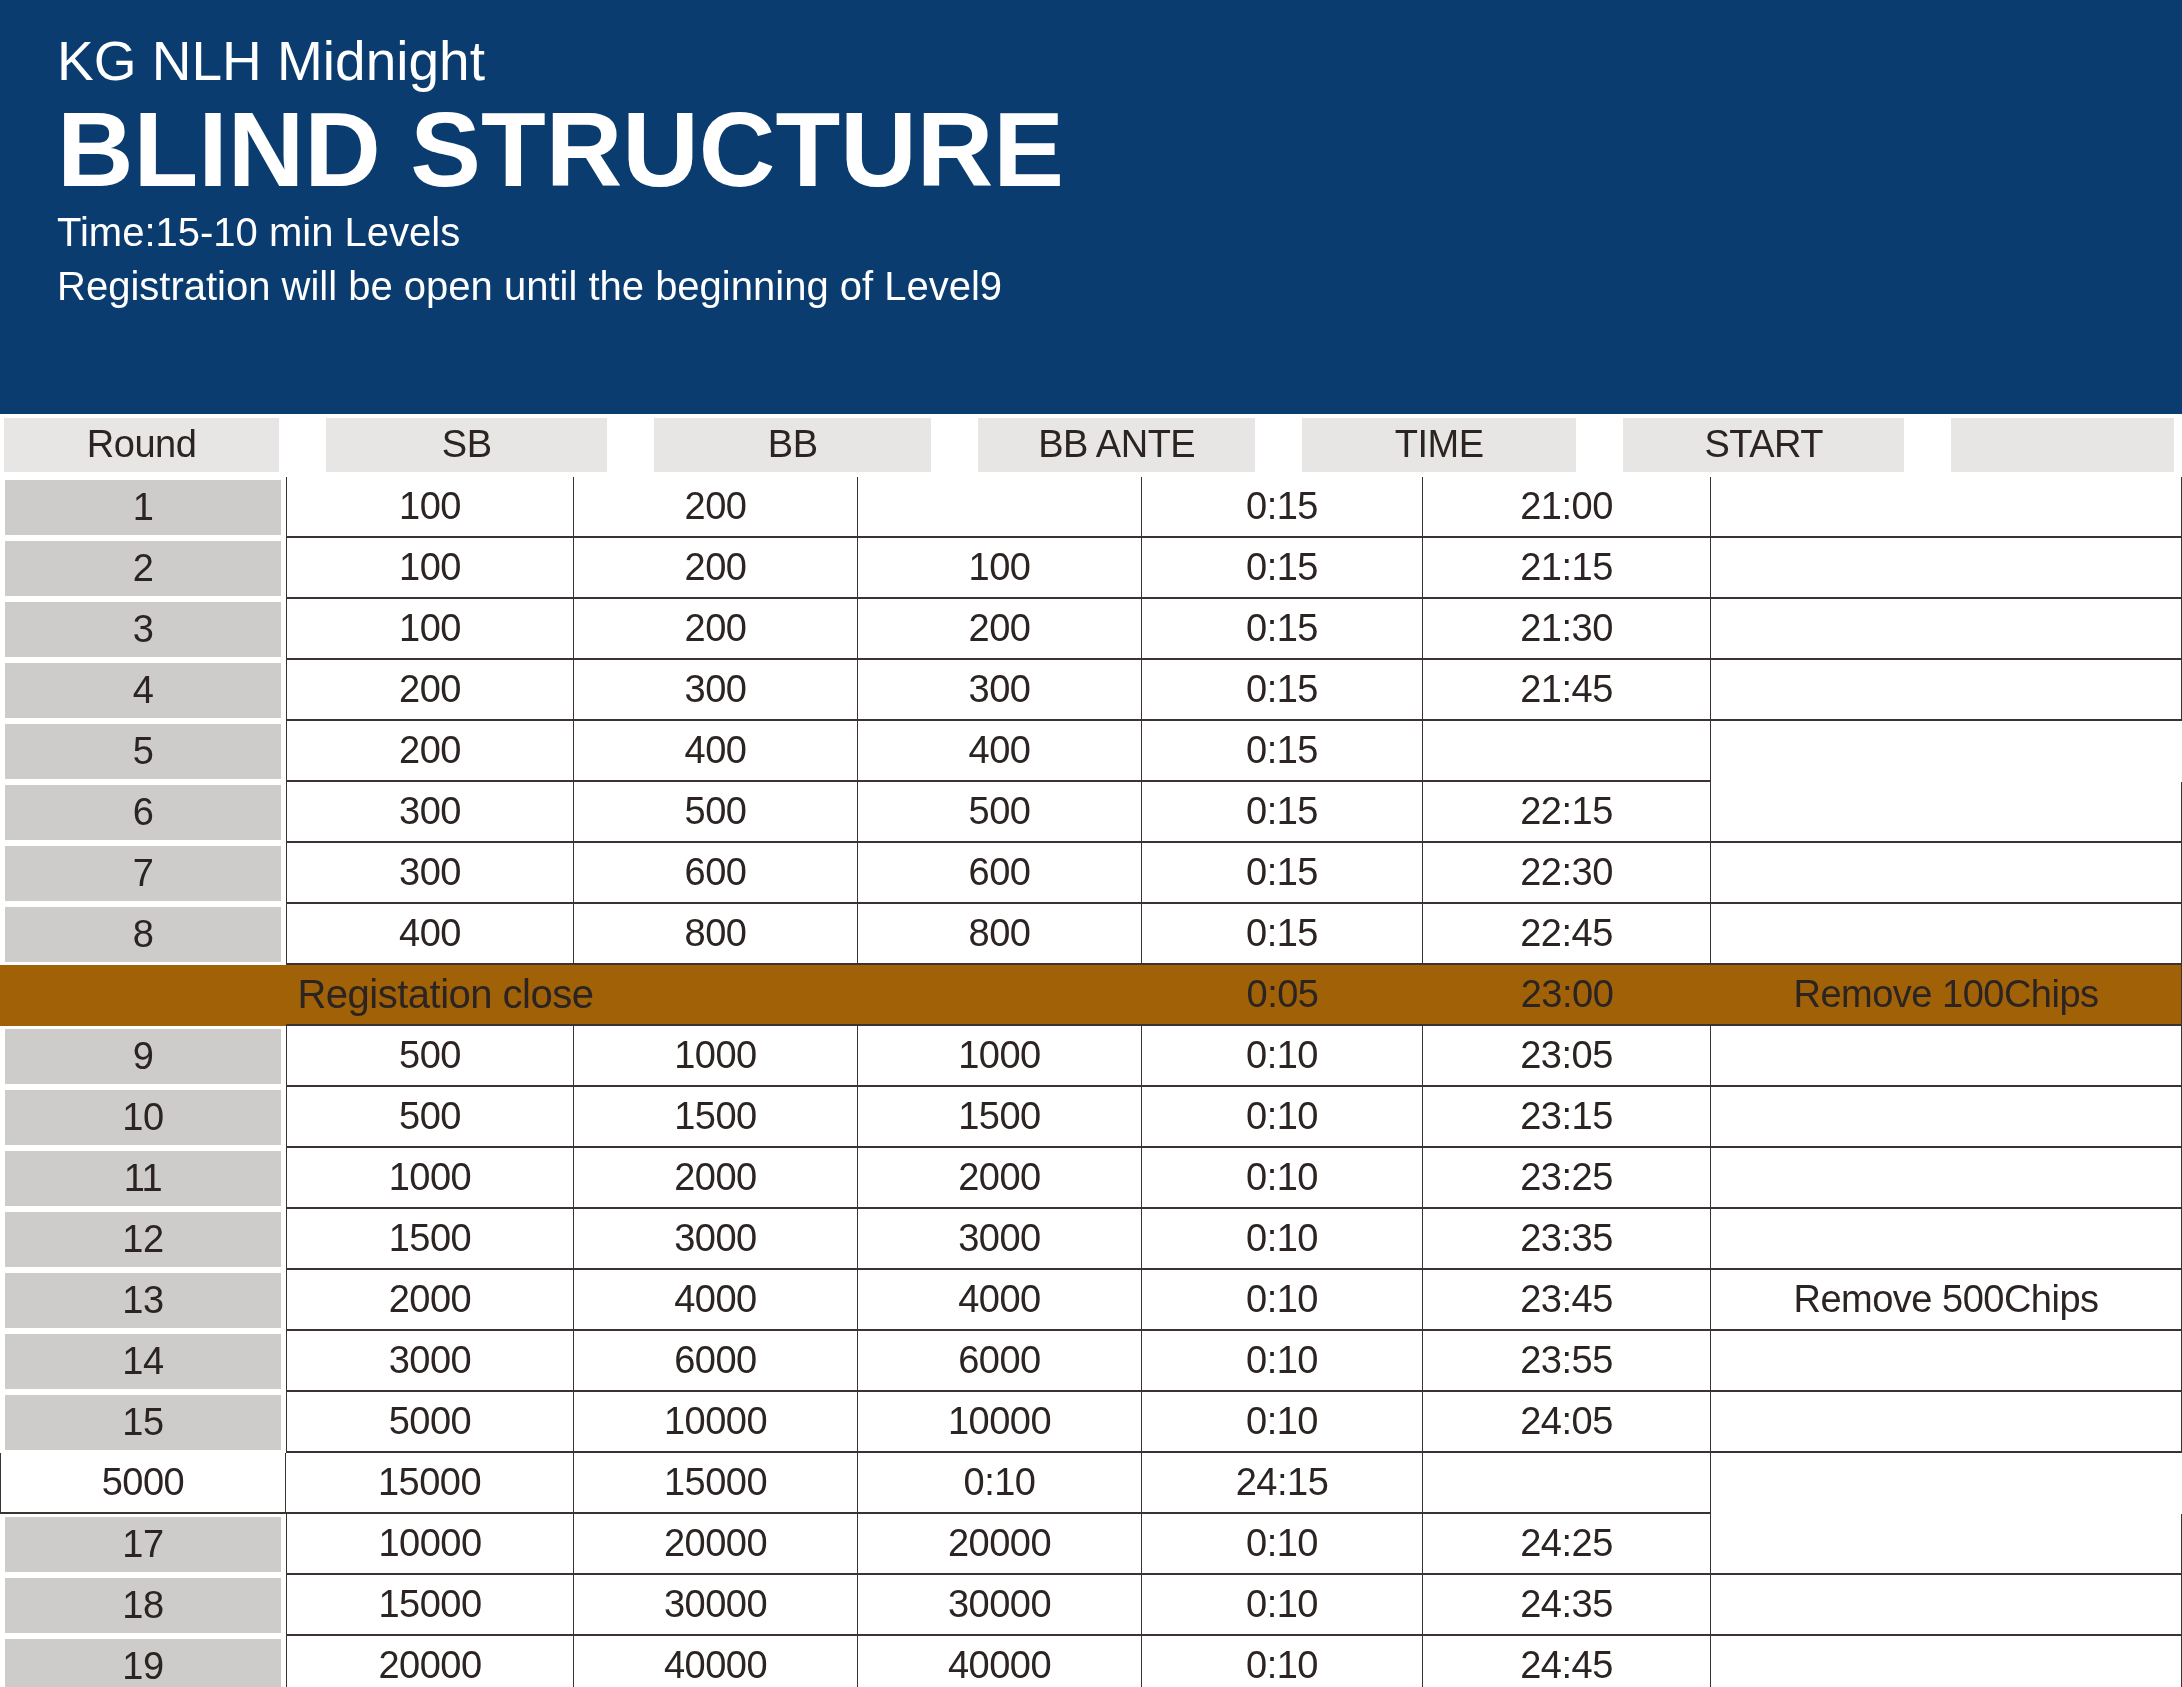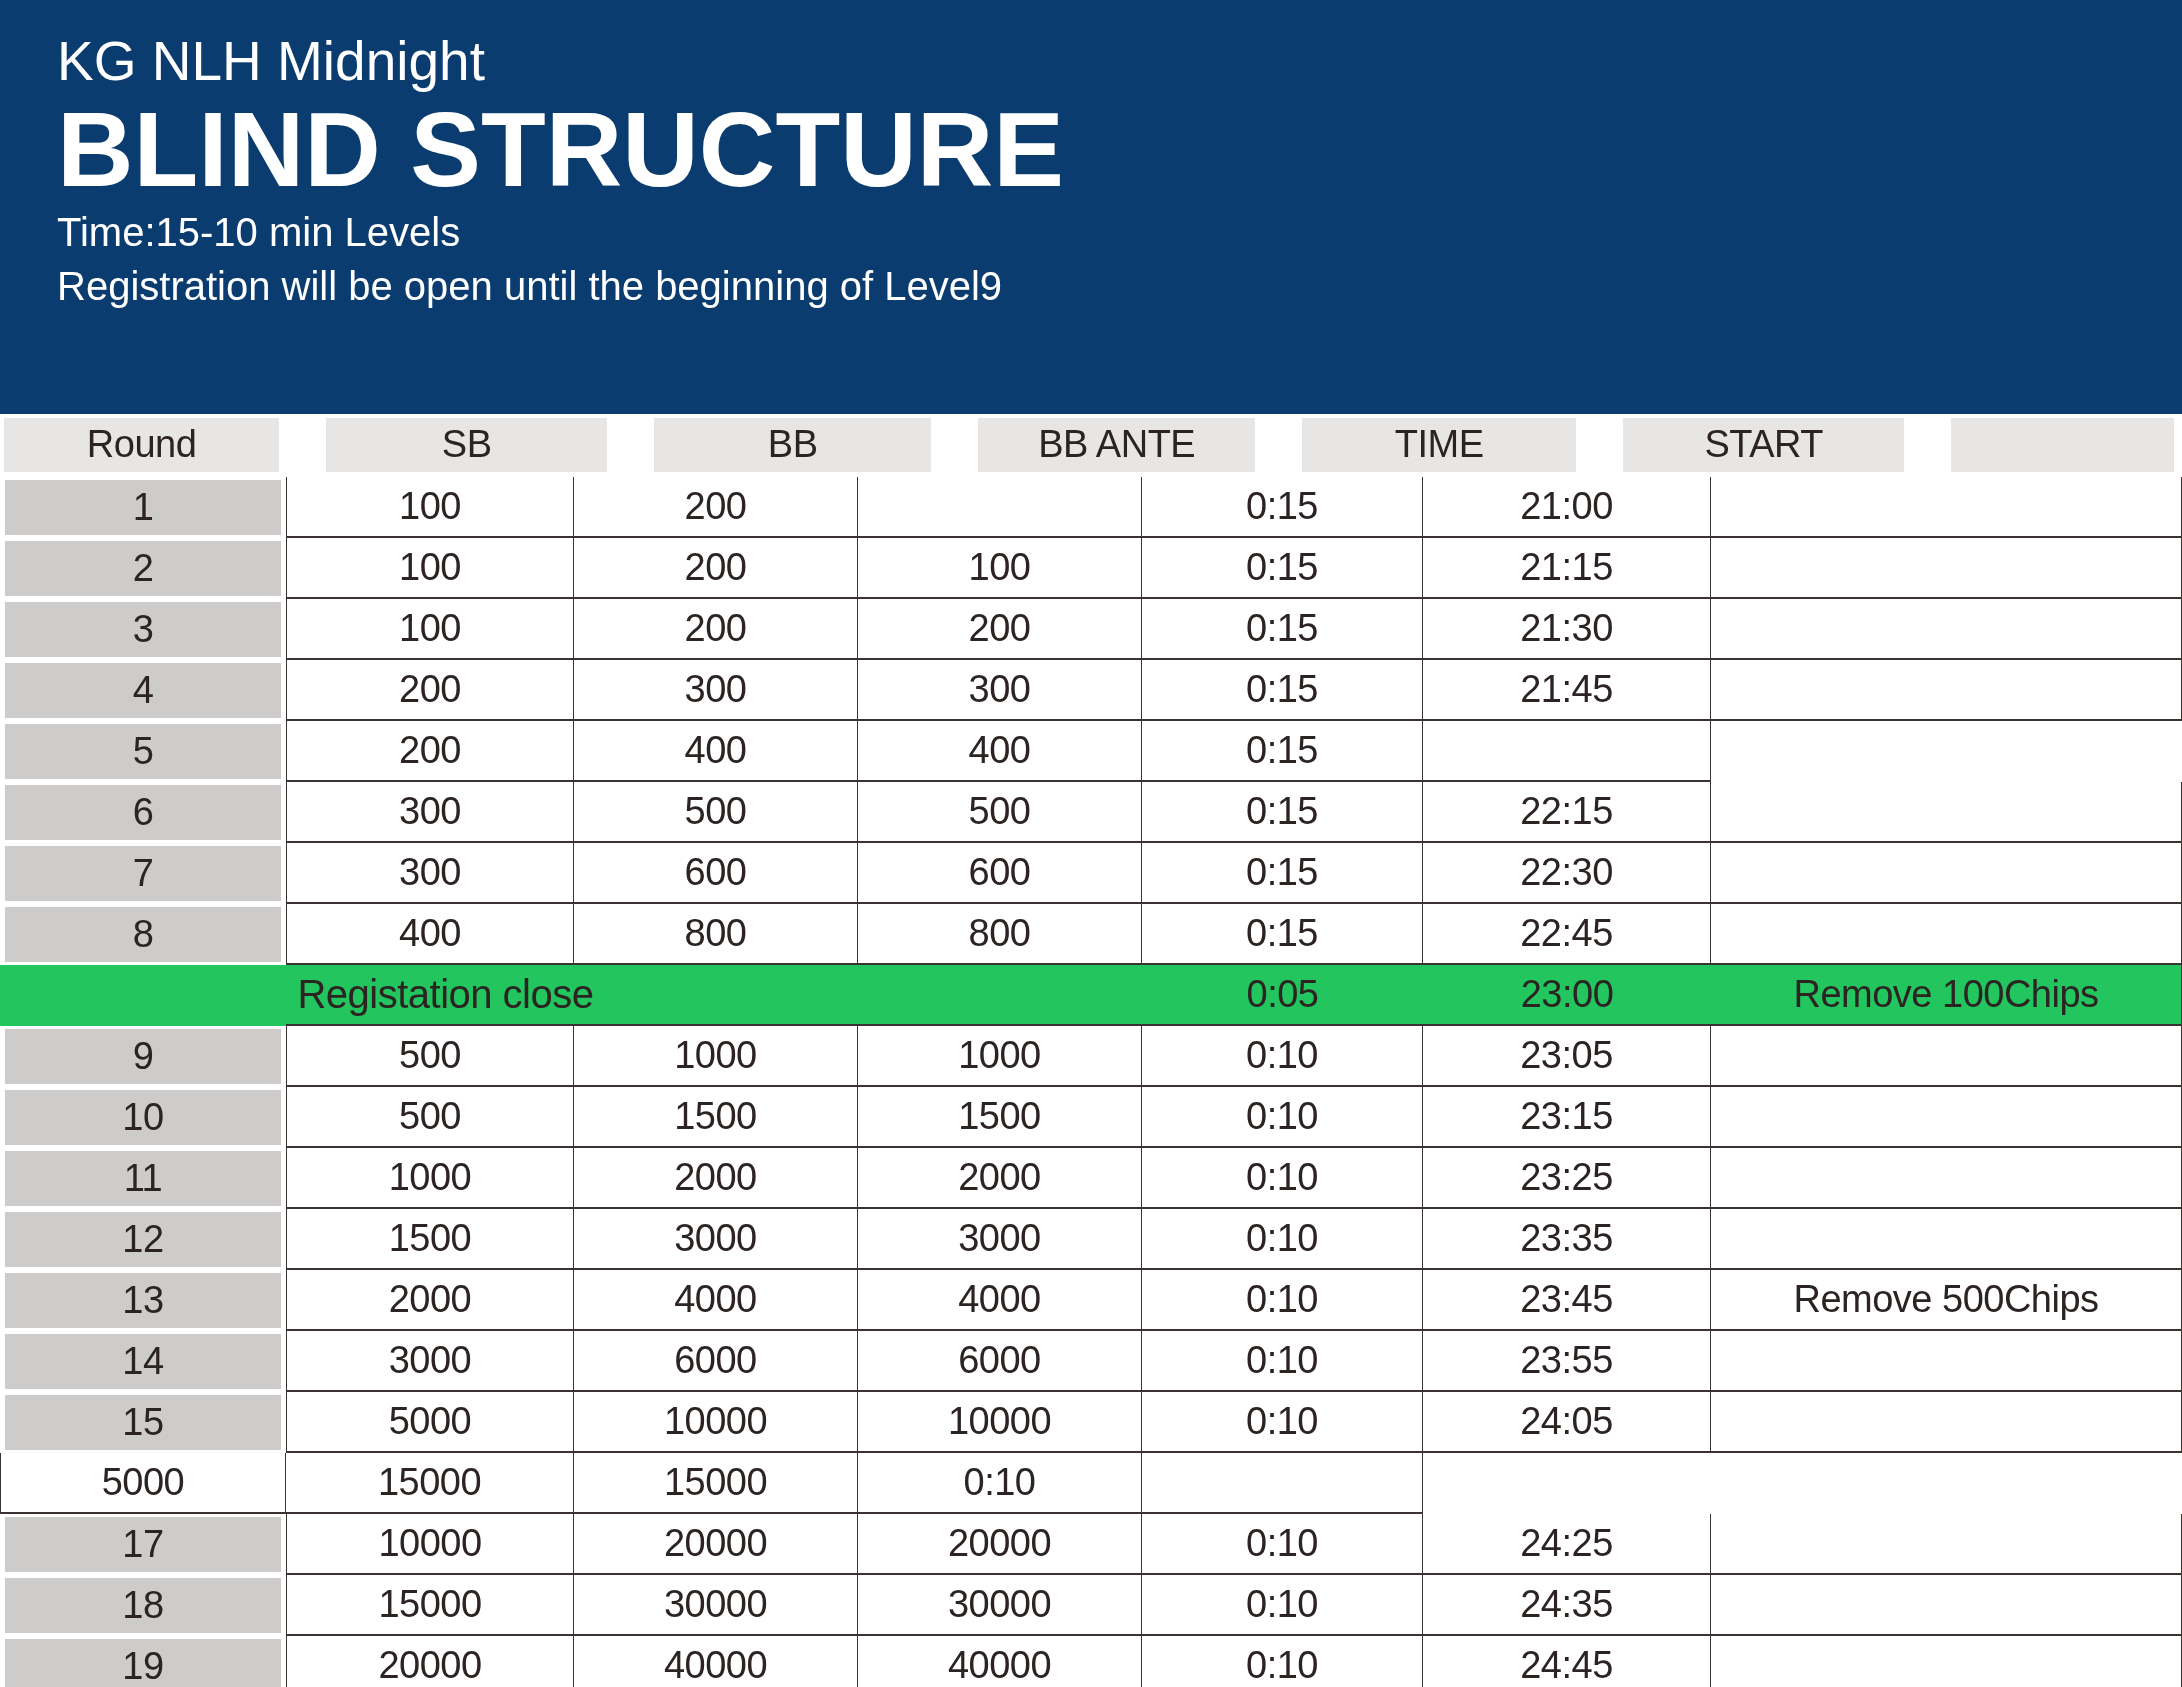--- a/index.html
+++ b/index.html
@@ -38,21 +38,21 @@
   .c-sb{border-left:1.9px solid #3a3332;}
   .c-sb,.c-bb,.c-ante,.c-time,.c-start{border-right:1.9px solid #3a3332;}
   .c-note{border-right:1.9px solid #3a3332;}
   .round-track{display:block;border:none;}
   .round-block{
     background:#cdcccb;height:55px;margin:2.8px 4.7px 2.8px 4.7px;
     display:flex;align-items:center;justify-content:center;
     font-size:38px;letter-spacing:-0.5px;
   }
   
-  .notice-row{background:#22c55e;height:61px;}
+  .notice-row{background:#a16207;height:61px;}
   .notice-row .cell{background:transparent;border-left:none;border-right:none;}
   .notice-row .c-note{border-right:1.9px solid #3a3332;}
   .notice-round{border:none;}
   .notice-label{
     grid-column:2/5;justify-content:flex-start;padding-left:11.4px;
     font-size:40px;border-bottom:2.8px solid #3a3332;
   }
 </style>
 </head>
 <body>
@@ -244,20 +244,21 @@
         <div class="cell c-ante">10000</div>
         <div class="cell c-time">0:10</div>
         <div class="cell c-start">24:05</div>
         <div class="cell c-note"></div>
       </div>
       <div class="grid-row data-row">
         <div class="cell c-sb">5000</div>
         <div class="cell c-bb">15000</div>
         <div class="cell c-ante">15000</div>
         <div class="cell c-time">0:10</div>
+        <div class="cell c-start">24:15</div>
         <div class="cell c-note"></div>
       </div>
       <div class="grid-row data-row">
         <div class="cell round-track">
           <div class="round-block">17</div>
         </div>
         <div class="cell c-sb">10000</div>
         <div class="cell c-bb">20000</div>
         <div class="cell c-ante">20000</div>
         <div class="cell c-time">0:10</div>

